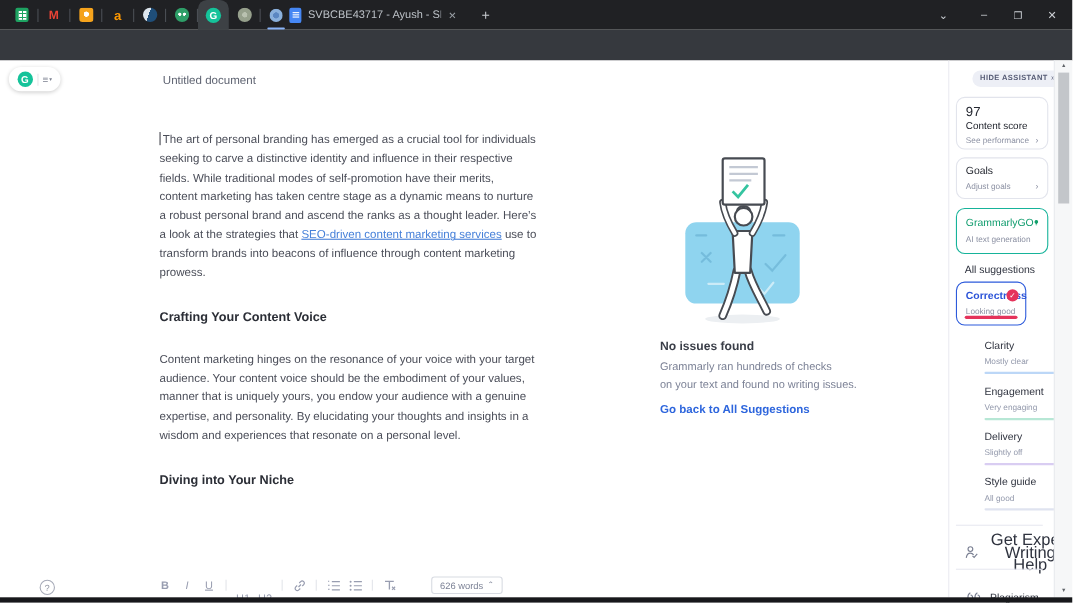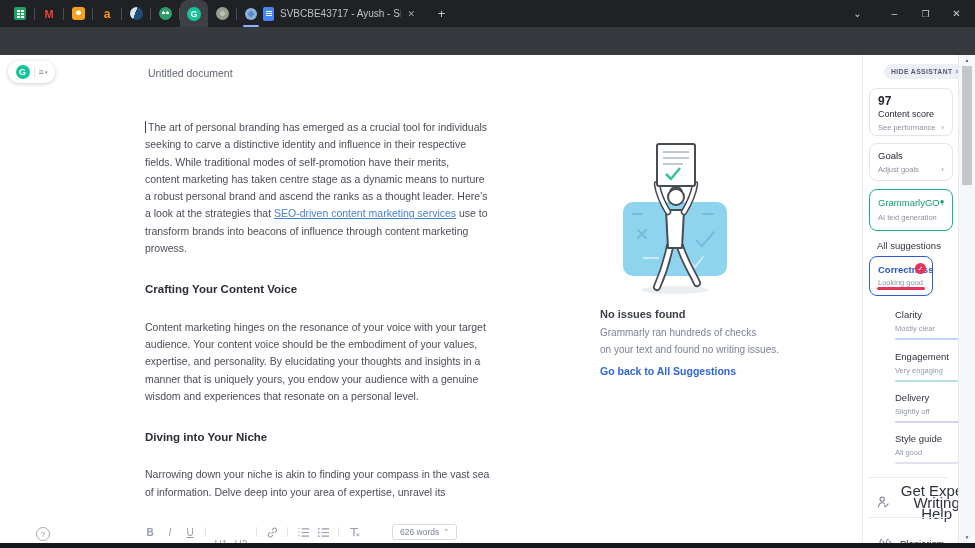--- a/index.html
+++ b/index.html
@@ -97,21 +97,21 @@
   .sugg-line.first { margin-top:5px; }
   #sugg-link { margin-top:7px; font-size:10.5px; font-weight:bold; color:#2e66dd; }
 
   
   #side-divider { left:862px; top:0; width:1px; height:488px; background:#ececf2; }
   #hide-btn { left:884px; top:9px; height:15px; padding:0 7px; background:#edeff6; border-radius:8px;
       display:flex; align-items:center; gap:3px; font-size:6.8px; font-weight:bold; letter-spacing:.4px; color:#555a74; }
   #hide-btn .dc { font-size:7px; font-weight:normal; }
   .card { left:869px; width:84px; background:#fff; border:1px solid #e2e4ec; border-radius:8px; padding:6px 8px; }
   #card-score { top:33px; height:48px; }
-  #card-score .val { font-size:12px; font-weight:bold; color:#23262f; line-height:13px; }
+  #card-score .val { font-size:12px; font-weight:normal; color:#23262f; line-height:13px; }
   #card-score .lab { font-size:9px; color:#23262f; margin-top:1px; }
   #card-goals { top:88px; height:38px; }
   .cardlab { font-size:9.5px; color:#23262f; }
   .cardsub { display:flex; justify-content:space-between; align-items:center; margin-top:4px;
       font-size:7.5px; color:#8c91a3; }
   .cardsub .ch { font-size:8px; }
   #card-go { top:134px; height:42px; border:1.3px solid #16b39a; }
   #card-go .row { display:flex; justify-content:space-between; align-items:center; }
   #card-go .lab { font-size:9.5px; color:#0f9c6d; }
   #card-go .sub { font-size:7.5px; color:#8c91a3; margin-top:4px; }
@@ -273,29 +273,25 @@
       <span class="ln">content marketing has taken centre stage as a dynamic means to nurture</span>
       <span class="ln">a robust personal brand and ascend the ranks as a thought leader. Here’s</span>
       <span class="ln"><span>a look at the strategies that </span><a class="doclink">SEO-driven content marketing services</a><span> use to</span></span>
       <span class="ln">transform brands into beacons of influence through content marketing</span>
       <span class="ln">prowess.</span>
     </p>
     <h3 id="h-voice">Crafting Your Content Voice</h3>
     <p>
       <span class="ln">Content marketing hinges on the resonance of your voice with your target</span>
       <span class="ln">audience. Your content voice should be the embodiment of your values,</span>
+      <span class="ln">manner that is uniquely yours, you endow your audience with a genuine</span>
       <span class="ln">expertise, and personality. By elucidating your thoughts and insights in a</span>
-      <span class="ln">manner that is uniquely yours, you endow your audience with a genuine</span>
       <span class="ln">wisdom and experiences that resonate on a personal level.</span>
     </p>
     <h3 id="h-niche">Diving into Your Niche</h3>
-    <p>
-      <span class="ln">Narrowing down your niche is akin to finding your compass in the vast sea</span>
-      <span class="ln">of information. Delve deep into your area of expertise, unravel its</span>
-    </p>
   </div>
 
   <div class="abs" id="fmtbar">
     <span class="fbtn b">B</span>
     <span class="fbtn i">I</span>
     <span class="fbtn u">U</span>
     <span class="fsep"></span>
     <span class="fbtn h">H1</span>
     <span class="fbtn h">H2</span>
     <span class="fsep"></span>

